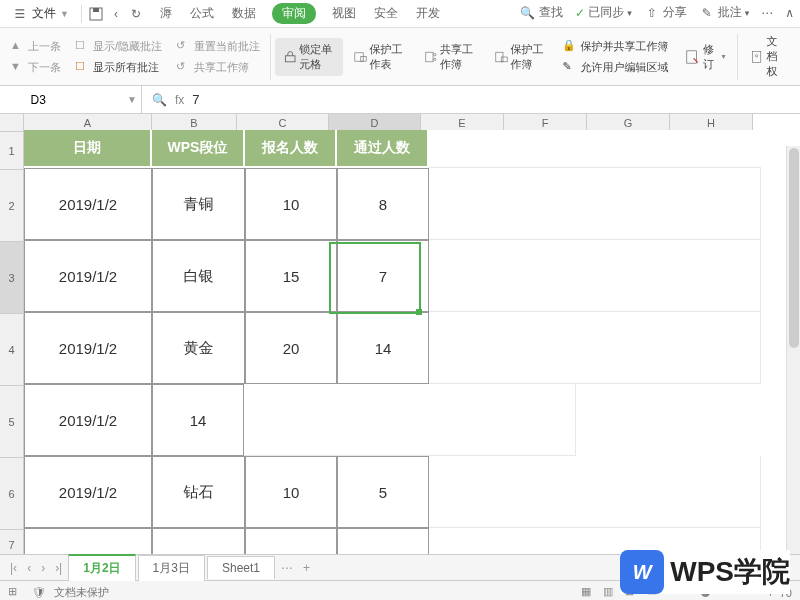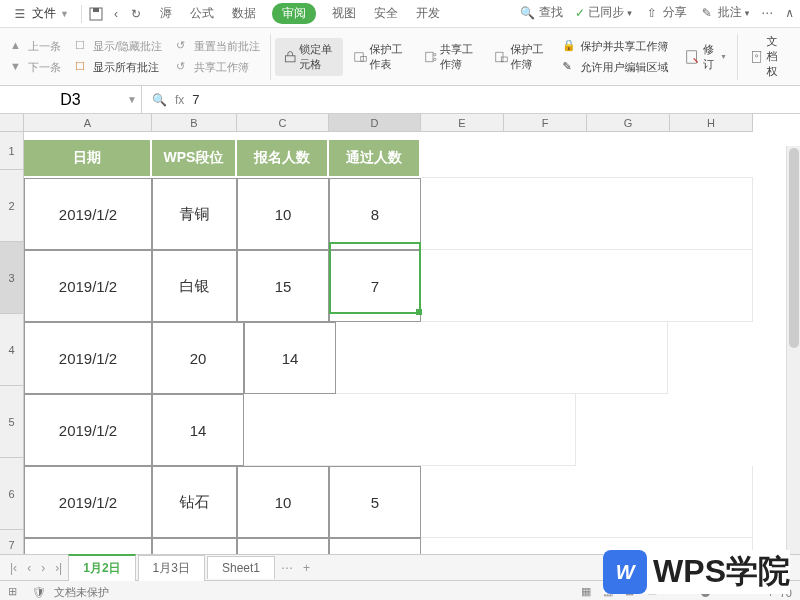--- a/index.html
+++ b/index.html
@@ -17,58 +17,58 @@
 .rb-col{display:flex;flex-direction:column;gap:2px;padding:0 4px}
 .rb-item{display:flex;align-items:center;gap:4px;color:#999;font-size:11px;padding:2px 2px;white-space:nowrap}
 .rb-item .ico{width:14px;height:14px}
 .rb-big{display:flex;flex-direction:row;align-items:center;justify-content:center;gap:2px;padding:4px 8px;cursor:pointer;border-radius:3px}
 .rb-big.active{background:#e8e8e8}
 .rb-big .lg{width:22px;height:22px;color:#666}
 .rb-big span{font-size:11px;color:#444}
 .vsep{width:1px;height:46px;background:#e0e0e0;margin:0 2px}
 .namebox{height:28px;border-bottom:1px solid #d0d0d0;display:flex;align-items:center}
 .nb-cell{width:142px;display:flex;align-items:center;justify-content:center;border-right:1px solid #d0d0d0;height:100%;position:relative}
-.nb-cell input{border:none;text-align:center;width:80px;font-size:16px;outline:none}
+.nb-cell input{border:none;width:80px;font-size:12px;outline:none}
 .nb-drop{position:absolute;right:4px;color:#999;font-size:10px}
 .fx-area{display:flex;align-items:center;gap:8px;padding:0 10px}
 .fx-area .ico{color:#888}
 .fx-val{font-size:13px;color:#333}
 .sheet{position:relative;height:440px;overflow:hidden;background:#fff}
 .corner{position:absolute;left:0;top:0;width:24px;height:18px;background:#f0f0f0;border-right:1px solid #ccc;border-bottom:1px solid #ccc}
 .col-headers{position:absolute;left:24px;top:0;height:18px;display:flex}
 .ch{background:#f0f0f0;border-right:1px solid #ccc;border-bottom:1px solid #ccc;text-align:center;line-height:18px;font-size:11px;color:#666}
 .ch.a{width:128px}.ch.b{width:85px}.ch.c{width:92px}.ch.d{width:92px}
 .ch.e,.ch.f,.ch.g,.ch.h{width:83px}
 .ch.sel{background:#d8d8d8}
 .row-headers{position:absolute;left:0;top:18px;width:24px}
 .rh{background:#f0f0f0;border-right:1px solid #ccc;border-bottom:1px solid #ccc;text-align:center;font-size:11px;color:#666}
 .rh.h0{height:38px;line-height:38px}.rh.hd{height:72px;line-height:72px}
 .rh.sel{background:#d8d8d8}
-.grid{position:absolute;left:24px;top:26px}
+.grid{position:absolute;left:24px;top:16px}
 .grow{display:flex}
 .gc{border-right:1px solid #e8e8e8;border-bottom:1px solid #e8e8e8}
-.gc.a{width:128px}.gc.b{width:85px}.gc.c{width:92px}.gc.d{width:92px}
+.gc.a{width:128px}.gc.b{width:93px}.gc.c{width:92px}.gc.d{width:92px}
 .gc.ef{width:332px}
 .hdr-row .gc{height:38px;background:#9bbb80;color:#fff;font-size:14px;font-weight:bold;display:flex;align-items:center;justify-content:center;border-right:2px solid #fff;border-bottom:2px solid #fff}
 .data-row .gc{height:72px;display:flex;align-items:center;justify-content:center;font-size:15px;color:#333;border:1px solid #999;background:#fff}
 .data-row .gc.ef{border:none;border-right:1px solid #e8e8e8;border-bottom:1px solid #e8e8e8}
 .sel-cell{position:absolute;border:2px solid #4caf50;pointer-events:none}
 .sel-handle{position:absolute;width:6px;height:6px;background:#4caf50;right:-3px;bottom:-3px}
 .sheet-tabs{height:26px;border-top:1px solid #ccc;display:flex;align-items:center;background:#f5f5f5;padding:0 6px;gap:2px}
 .sheet-tabs .nav{color:#999;padding:0 4px;cursor:pointer;font-size:12px}
 .stab{padding:4px 14px;font-size:12px;background:#fff;border:1px solid #ccc;border-bottom:none;cursor:pointer;color:#666}
 .stab.active{color:#4caf50;font-weight:bold;border-top:2px solid #4caf50}
 .status{height:24px;border-top:1px solid #ccc;display:flex;align-items:center;padding:0 8px;background:#f5f5f5;font-size:11px;color:#777;gap:8px}
 .status .right{margin-left:auto;display:flex;align-items:center;gap:6px}
 .vico{width:16px;height:16px;color:#888}
 .zoom-bar{width:80px;height:3px;background:#ccc;position:relative}
 .zoom-bar::after{content:"";position:absolute;left:20px;top:-3px;width:9px;height:9px;background:#888;border-radius:50%}
 .watermark{position:absolute;right:10px;bottom:6px;display:flex;align-items:center;gap:6px;background:#fff}
 .watermark .logo{width:44px;height:44px;background:#3975ea;border-radius:8px;display:flex;align-items:center;justify-content:center;color:#fff;font-size:20px;font-weight:bold;font-style:italic}
-.watermark .txt{font-size:32px;font-weight:bold;color:#222}
+.watermark .txt{font-size:28px;font-weight:bold;color:#222}
 .scrollbar-v{position:absolute;right:0;top:146px;width:14px;height:408px;background:#f0f0f0;border-left:1px solid #ddd}
 .scrollbar-v .thumb{position:absolute;left:2px;top:2px;width:10px;height:200px;background:#ccc;border-radius:5px}
 svg{width:100%;height:100%}
 </style>
 </head>
 <body>
 
 <div class="topbar">
   <div class="file-btn">
     <span class="ico">☰</span>
@@ -257,20 +257,21 @@
   </div>
         <div class="grow data-row" style="height:72px">
     <div class="gc a">2019/1/2</div>
     <div class="gc b">白银</div>
     <div class="gc c">15</div>
     <div class="gc d">7</div>
     <div class="gc ef"></div>
   </div>
         <div class="grow data-row" style="height:72px">
     <div class="gc a">2019/1/2</div>
+    <div class="gc b">黄金</div>
     <div class="gc c">20</div>
     <div class="gc d">14</div>
     <div class="gc ef"></div>
   </div>
         <div class="grow data-row" style="height:72px">
     <div class="gc a">2019/1/2</div>
     <div class="gc d">14</div>
     <div class="gc ef"></div>
   </div>
         <div class="grow data-row" style="height:72px">

